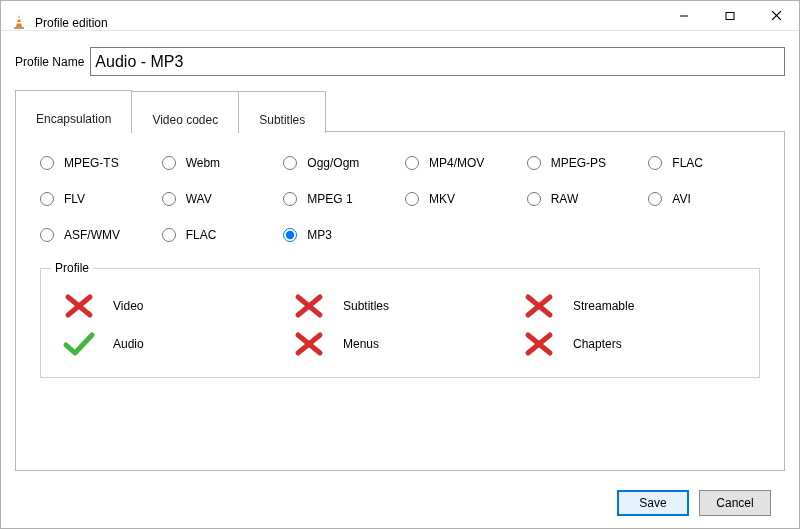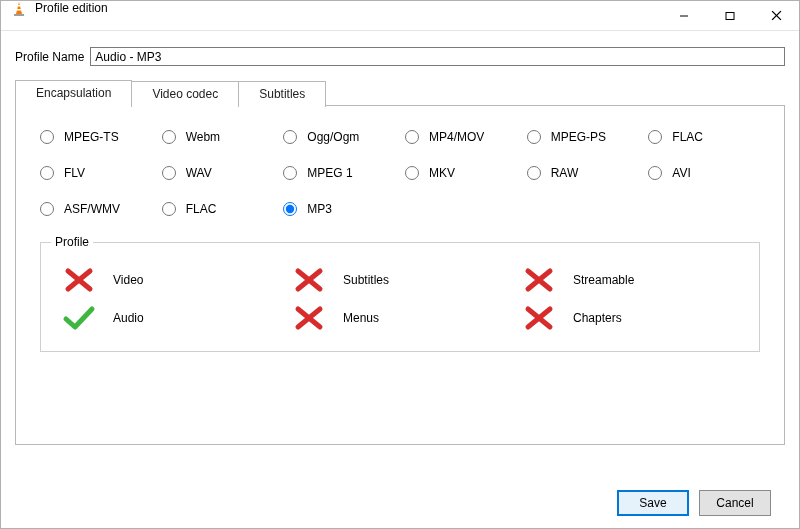--- a/index.html
+++ b/index.html
@@ -15,21 +15,21 @@
     height: 529px;
     border: 1px solid #b0b0b0;
     background: #fff;
     display: flex;
     flex-direction: column;
     position: relative;
   }
   .titlebar {
     height: 30px;
     display: flex;
-    align-items: flex-start;
+    align-items: flex-end;
     border-bottom: 1px solid #e5e5e5;
     background: #fff;
   }
   .titlebar .app-icon {
     width: 16px;
     height: 16px;
     margin: 0 8px 0 10px;
   }
   .titlebar .title {
     flex: 1;
@@ -58,41 +58,41 @@
     align-items: center;
     margin: 6px 0 14px 0;
   }
   .row-profile label {
     font-size: 12px;
     margin-right: 6px;
     white-space: nowrap;
   }
   .row-profile input {
     flex: 1;
-    height: 19px;
+    height: 29px;
     border: 1px solid #7a7a7a;
     padding: 1px 4px;
     font-family: inherit;
-    font-size: 12px;
+    font-size: 16px;
     outline: none;
   }
 
   .tabs-wrap {
     position: relative;
   }
   .tab-row {
     display: flex;
     position: relative;
     z-index: 2;
   }
   .tab {
     border: 1px solid #b8b8b8;
     border-bottom: none;
     background: #fff;
-    padding: 5px 20px 5px 20px;
+    padding: 21px 20px 5px 20px;
     font-size: 12px;
     margin-right: -1px;
     position: relative;
     color: #222;
   }
   .tab.inactive {
     background: #fff;
     top: 1px;
   }
   .tab.active {

